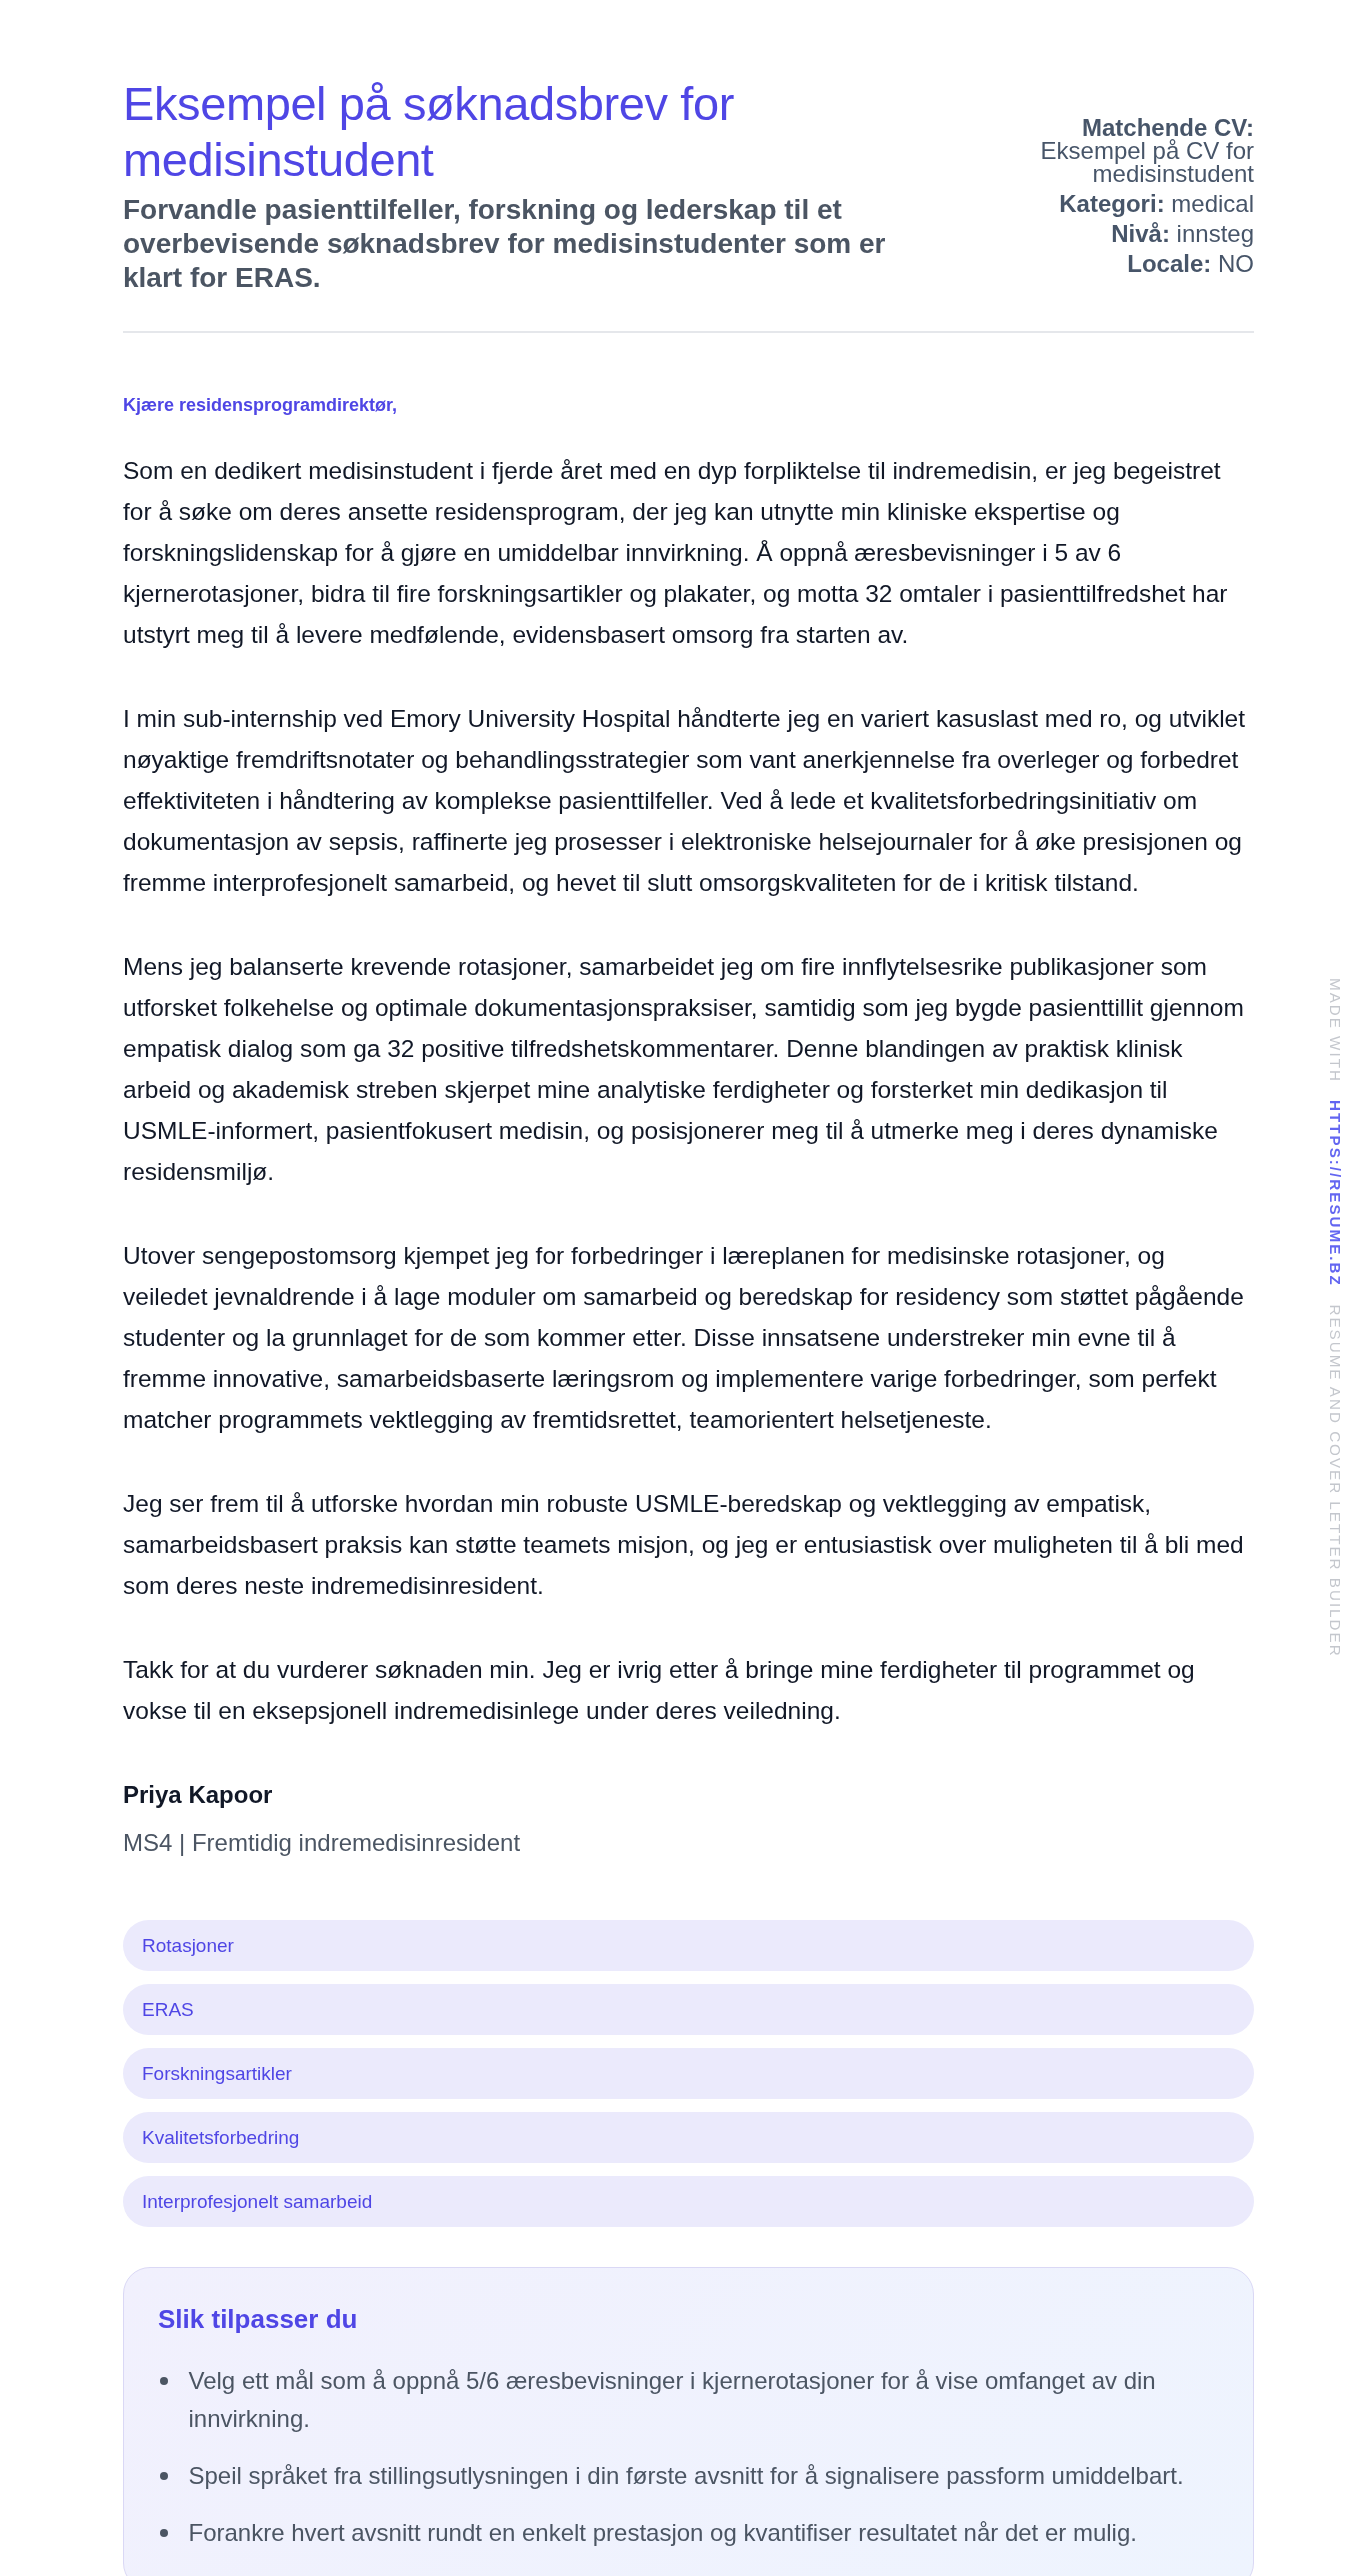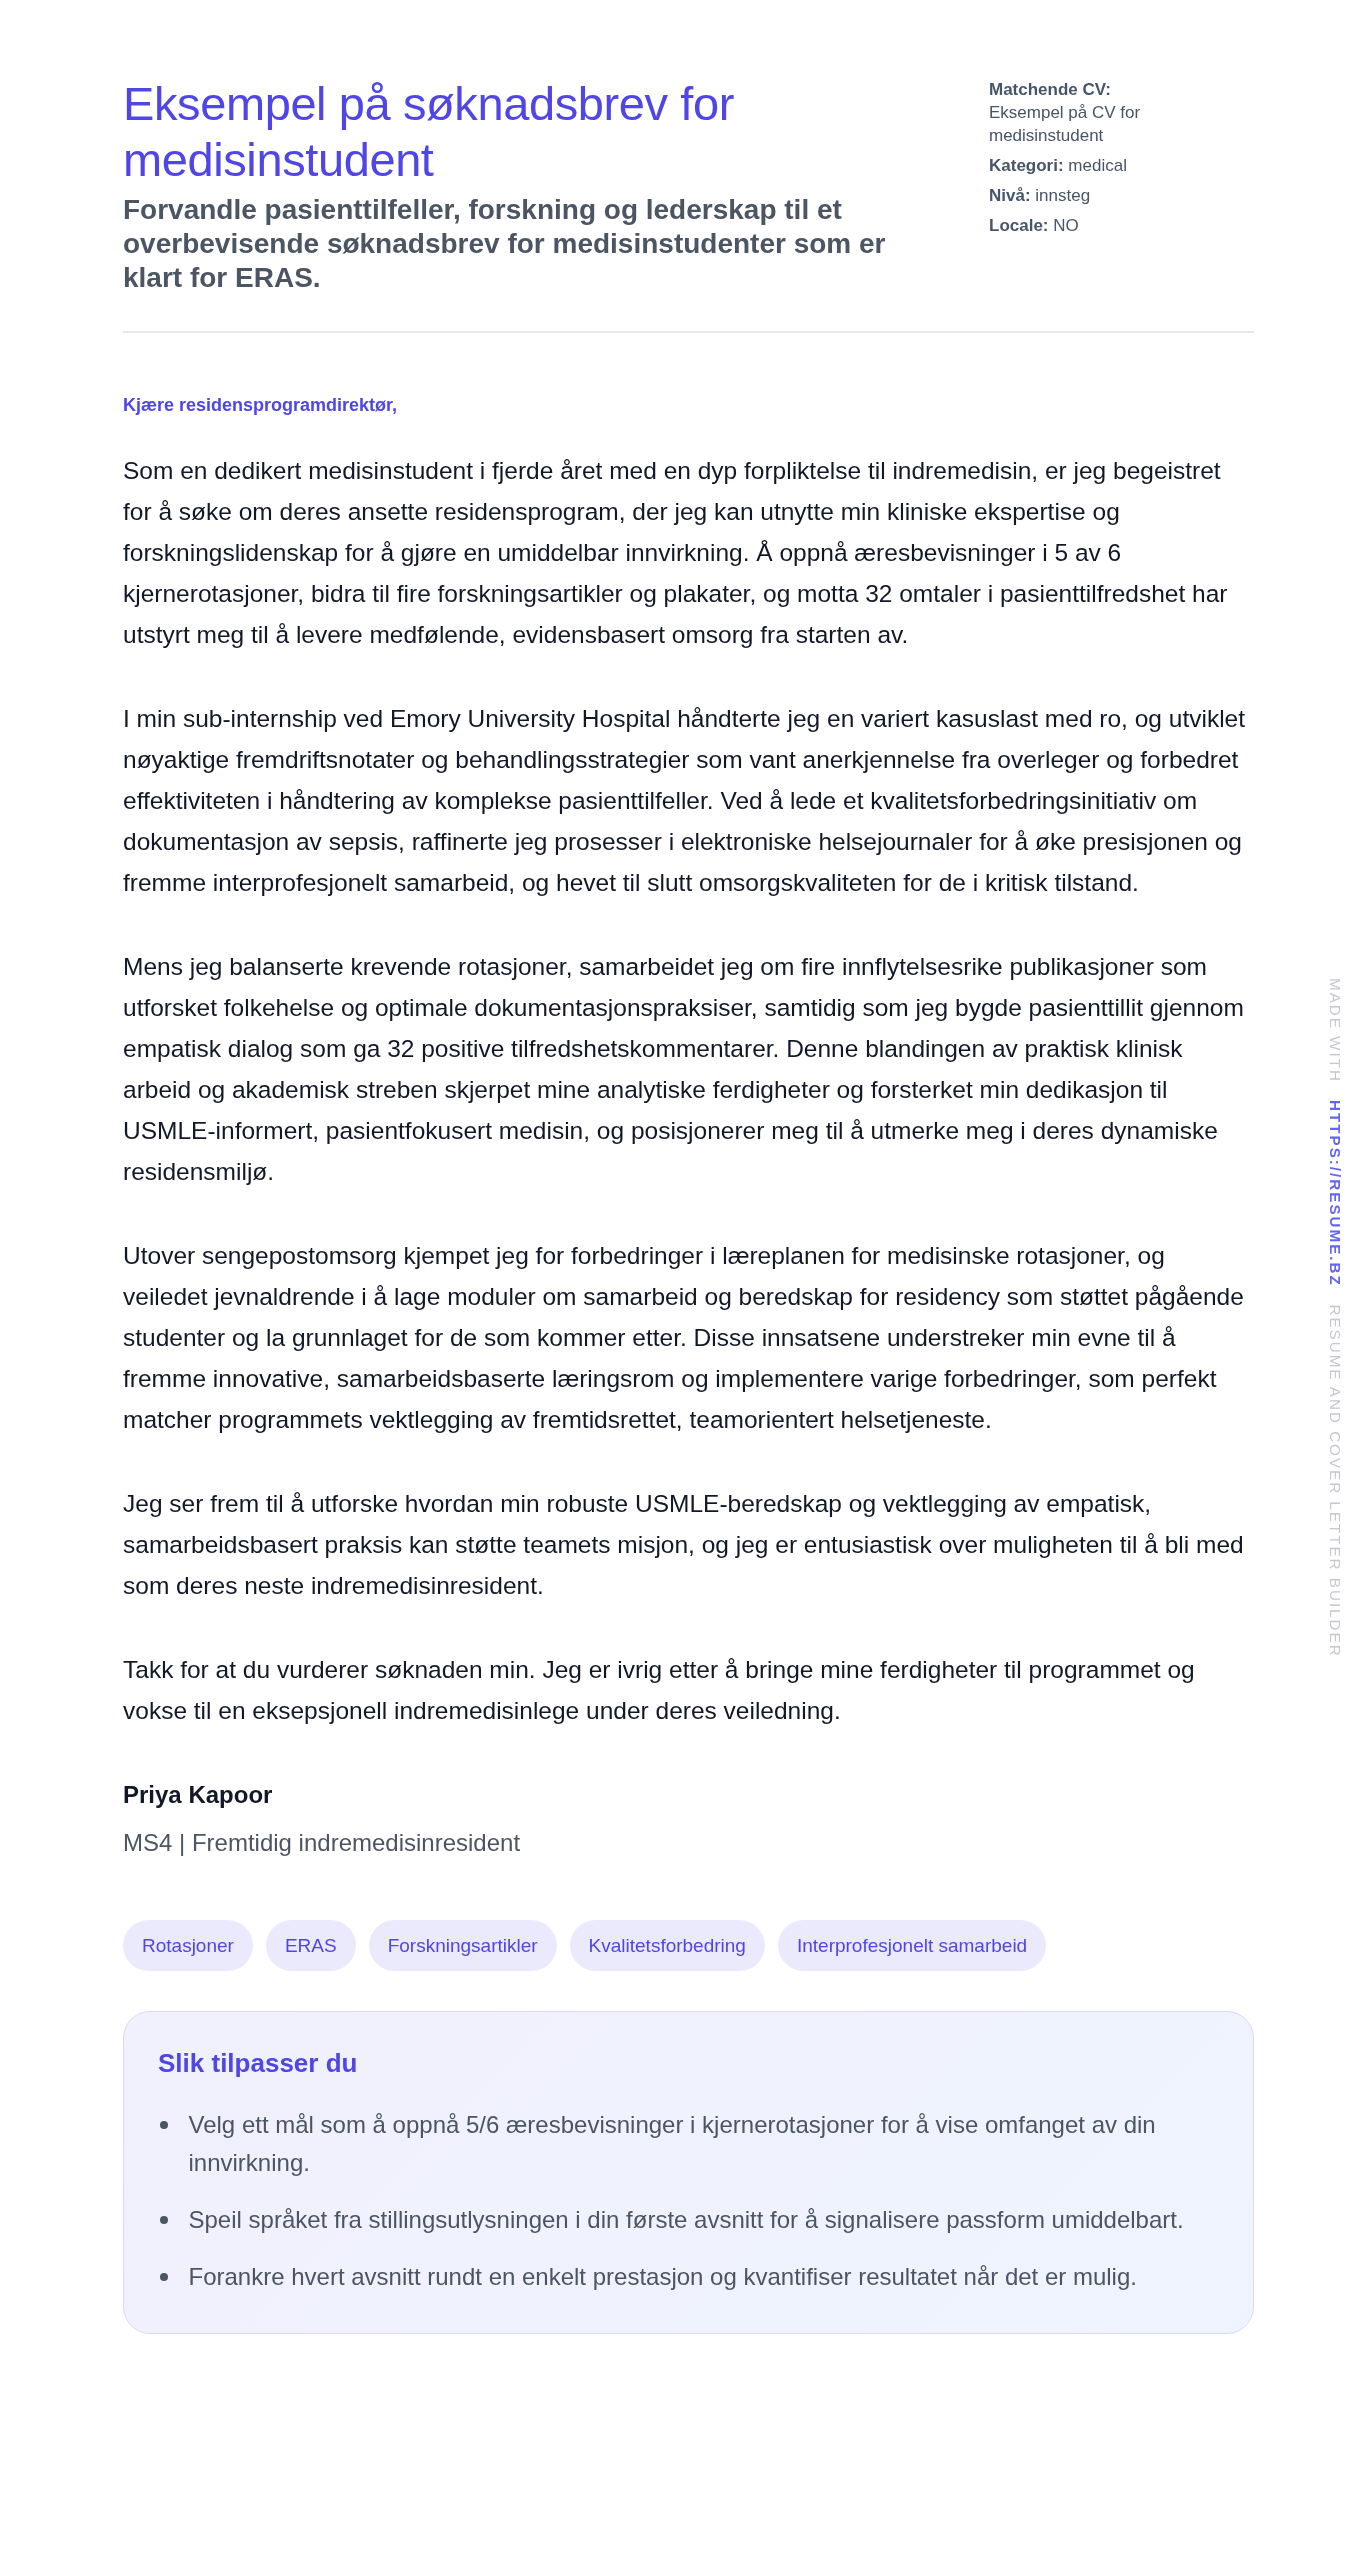--- a/index.html
+++ b/index.html
@@ -37,24 +37,26 @@
     .subtitle {
       margin-top: 4.8px;
       font-size: 28px;
       line-height: 34px;
       font-weight: 700;
       color: #4b5563;
       width: 810px;
     }
     .meta {
       width: 265px;
+      text-align: right;
       color: #475569;
-      font-size: 17px;
+      font-size: 24px;
       line-height: 23px;
       padding-top: 1.6px;
+      margin-top: 38px;
     }
     .meta-row { margin-bottom: 7.2px; }
     .meta-row b { font-weight: 700; color: #475569; }
     .meta-row.cv { margin-bottom: 7.2px; }
 
     .salutation {
       margin-top: 58px;
       font-size: 18px;
       font-weight: 700;
       color: #4f46e5;
@@ -79,20 +81,21 @@
     .sig-role {
       margin-top: 16px;
       font-size: 24px;
       color: #4b5563;
       line-height: 32px;
     }
     .tags {
       display: flex;
       gap: 13px;
       margin-top: 61px;
+      flex-direction: column;
     }
     .tag {
       height: 51px;
       padding: 0 19px;
       border-radius: 26px;
       background: #ebeafc;
       color: #4f46e5;
       font-size: 19px;
       font-weight: 500;
       display: flex;

